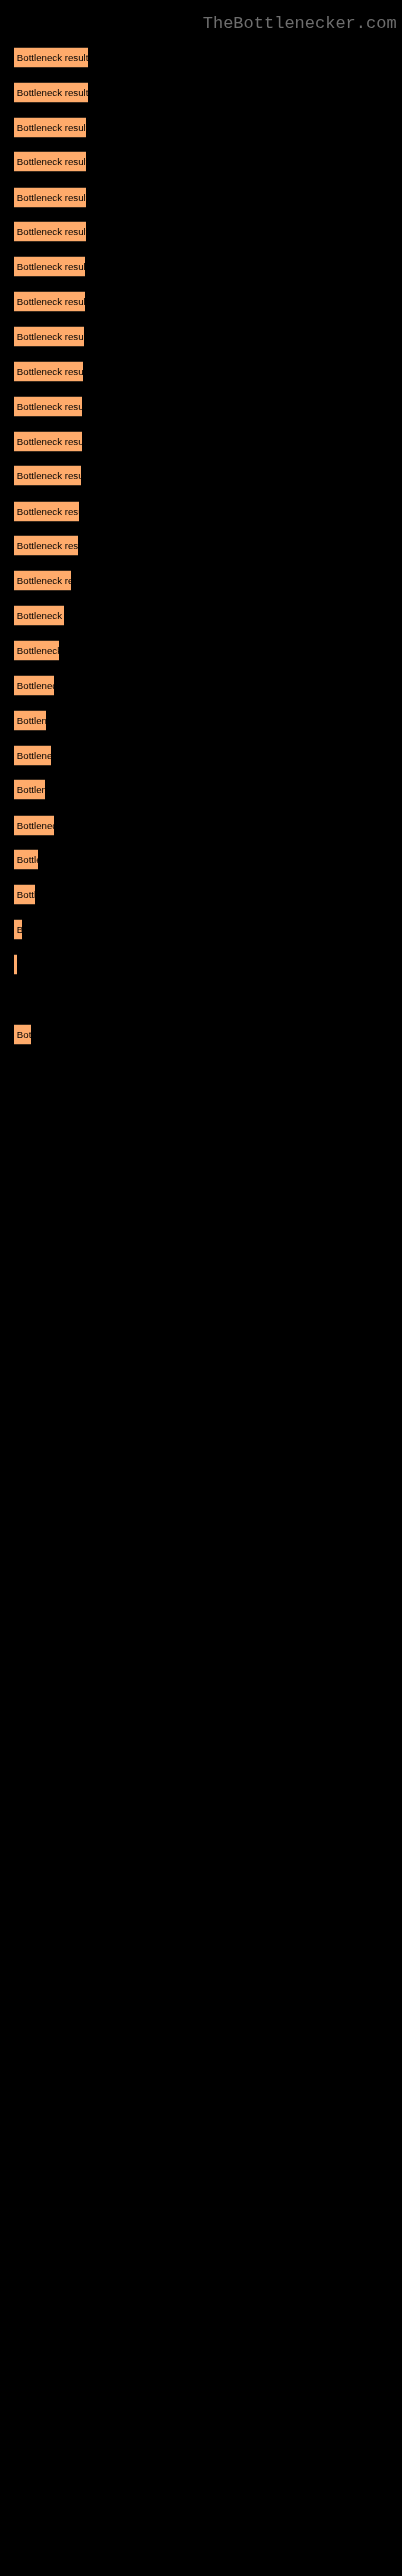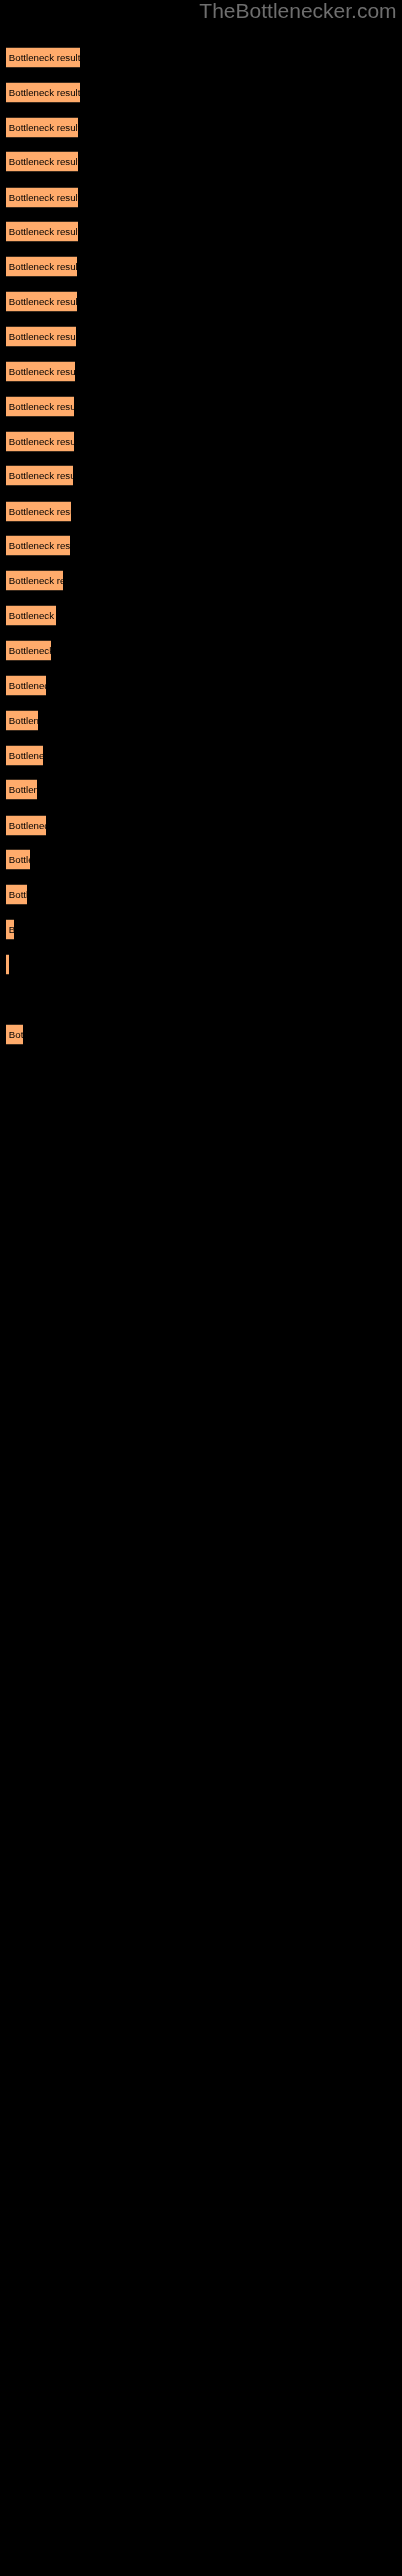--- a/index.html
+++ b/index.html
@@ -16,31 +16,31 @@
   }
   #page {
     position: relative;
     width: 403px;
     height: 2576px;
     background: #000000;
   }
   .site-title {
     position: absolute;
     right: 6.4px;
-    top: 1px;
+    top: 14px;
     color: #6e6e6e;
-    font-size: 21px;
+    font-size: 17px;
     line-height: 19.3px;
-    font-family: Liberation Sans, sans-serif;
+    font-family: Liberation Mono, monospace;
     letter-spacing: 0px;
     white-space: nowrap;
   }
   .plot {
     position: absolute;
-    left: 4px;
+    left: 12px;
     top: 0;
     width: 352px;
     height: 2576px;
   }
   .bar {
     position: absolute;
     left: 2.4px;
     height: 21px;
     background: #ffab6b;
     border-top: 0.8px solid #3a2a1c;

